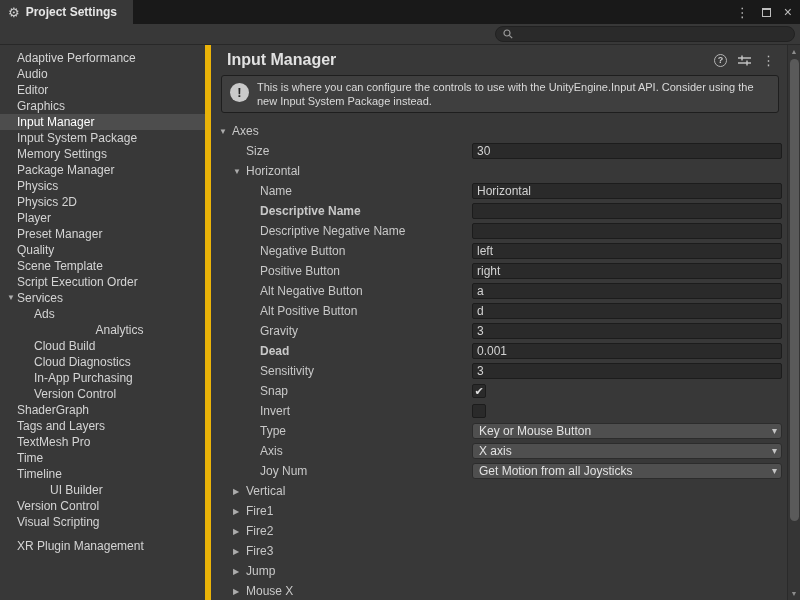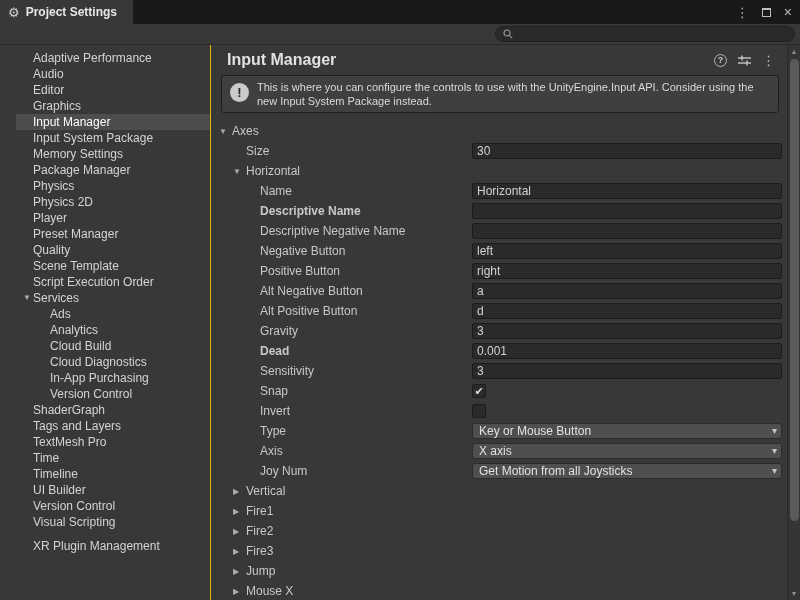--- a/index.html
+++ b/index.html
@@ -24,21 +24,21 @@
   .win-close { font-size: 14px; line-height: 1; }
 
   
   .searchbar { height: 21px; background: #383838; border-bottom: 1px solid #282828; position: relative; flex: 0 0 auto; }
   .search-box { position: absolute; right: 5px; top: 2px; width: 300px; height: 16px; background: #2A2A2A; border: 1px solid #212121; border-radius: 8px; display: flex; align-items: center; padding: 0 7px; gap: 5px; }
   .search-box input { flex: 1; background: transparent; border: none; outline: none; color: #D2D2D2; font: 11px "Liberation Sans", sans-serif; }
 
   
   .body { flex: 1; display: flex; min-height: 0; position: relative; }
 
-  .sidebar { width: 211px; flex: 0 0 211px; border-right: 1px solid #eab308; padding-top: 5px; overflow: hidden; padding-left: 16px; }
+  .sidebar { width: 211px; flex: 0 0 211px; border-right: 6px solid #eab308; padding-top: 5px; overflow: hidden; }
   .side-item { height: 16px; line-height: 16px; white-space: nowrap; display: flex; align-items: center; color: #D4D4D4; cursor: default; }
   .side-item.selected { background: #4D4D4D; color: #FFFFFF; }
   .side-tri { width: 12px; flex: 0 0 12px; font-size: 8px; color: #ACACAC; text-align: center; }
 
   .main { flex: 1; position: relative; padding-right: 13px; overflow: hidden; background: #383838; }
 
   .main-header { display: flex; align-items: center; padding: 6px 8px 4px 16px; }
   .main-title { font-size: 16px; font-weight: bold; color: #E1E1E1; flex: 1; }
   .header-icons { display: flex; gap: 11px; align-items: center; padding-right: 4px; }
   .help-icon { width: 13px; height: 13px; border-radius: 50%; border: 1px solid #B4B4B4; color: #C9C9C9; font-size: 9px; font-weight: bold; display: flex; align-items: center; justify-content: center; }
@@ -139,21 +139,21 @@
         <div class="side-item" style="padding-left: 17px;">
           <span>Script Execution Order</span>
         </div>
         <div class="side-item" style="padding-left: 5px;">
           <span class="side-tri">▼</span>
           <span>Services</span>
         </div>
         <div class="side-item" style="padding-left: 34px;">
           <span>Ads</span>
         </div>
-        <div class="side-item" style="padding-left: 34px;">
+        <div class="side-item" style="padding-left: 34px; justify-content: center;">
           <span>Analytics</span>
         </div>
         <div class="side-item" style="padding-left: 34px;">
           <span>Cloud Build</span>
         </div>
         <div class="side-item" style="padding-left: 34px;">
           <span>Cloud Diagnostics</span>
         </div>
         <div class="side-item" style="padding-left: 34px;">
           <span>In-App Purchasing</span>
@@ -169,21 +169,21 @@
         </div>
         <div class="side-item" style="padding-left: 17px;">
           <span>TextMesh Pro</span>
         </div>
         <div class="side-item" style="padding-left: 17px;">
           <span>Time</span>
         </div>
         <div class="side-item" style="padding-left: 17px;">
           <span>Timeline</span>
         </div>
-        <div class="side-item" style="padding-left: 17px;">
+        <div class="side-item" style="padding-left: 17px; margin-left: 33px;">
           <span>UI Builder</span>
         </div>
         <div class="side-item" style="padding-left: 17px;">
           <span>Version Control</span>
         </div>
         <div class="side-item" style="padding-left: 17px;">
           <span>Visual Scripting</span>
         </div>
         <div class="side-item" style="padding-left: 17px; margin-top: 8px;">
           <span>XR Plugin Management</span>

